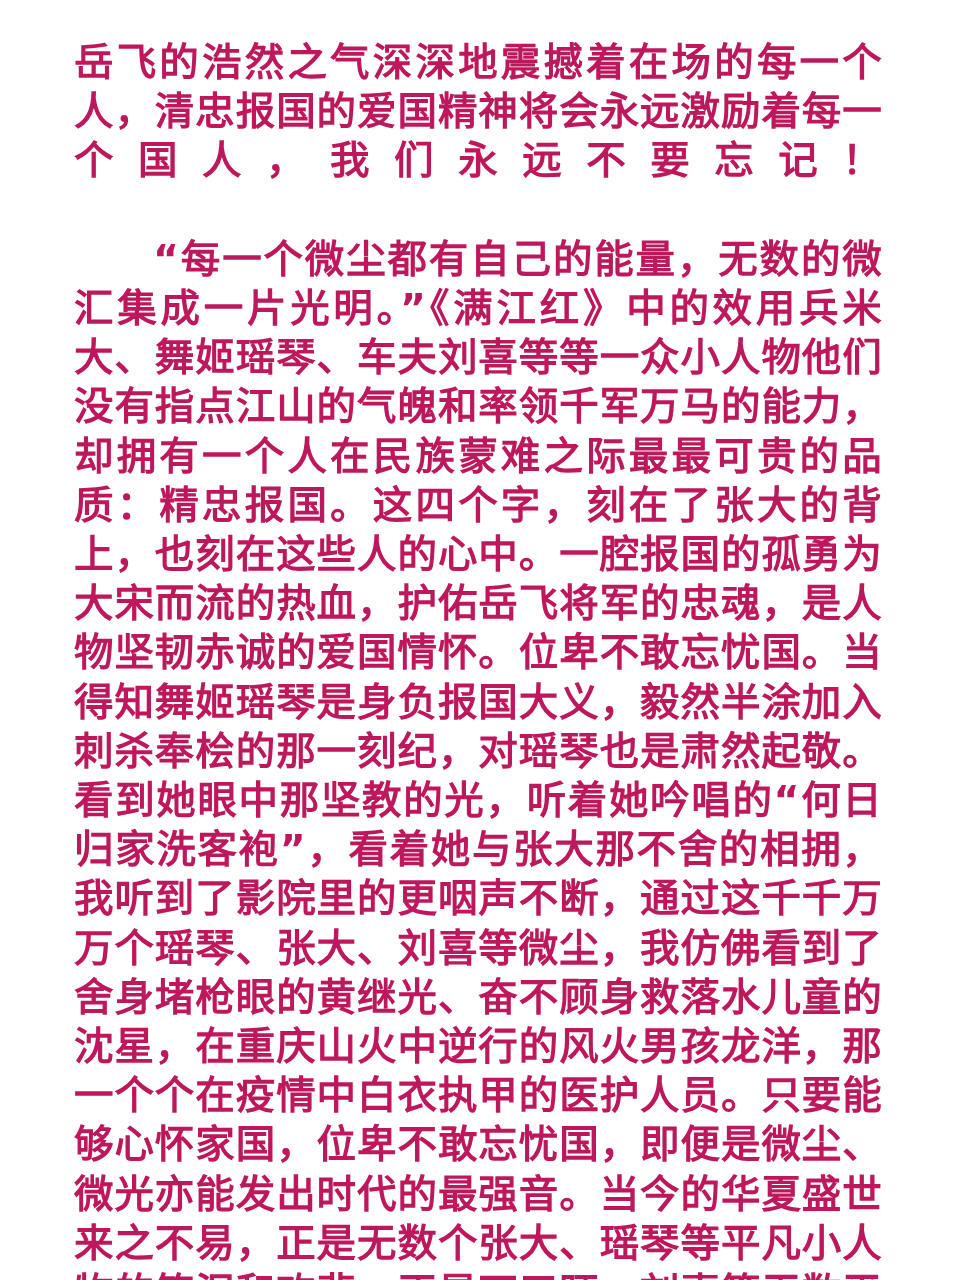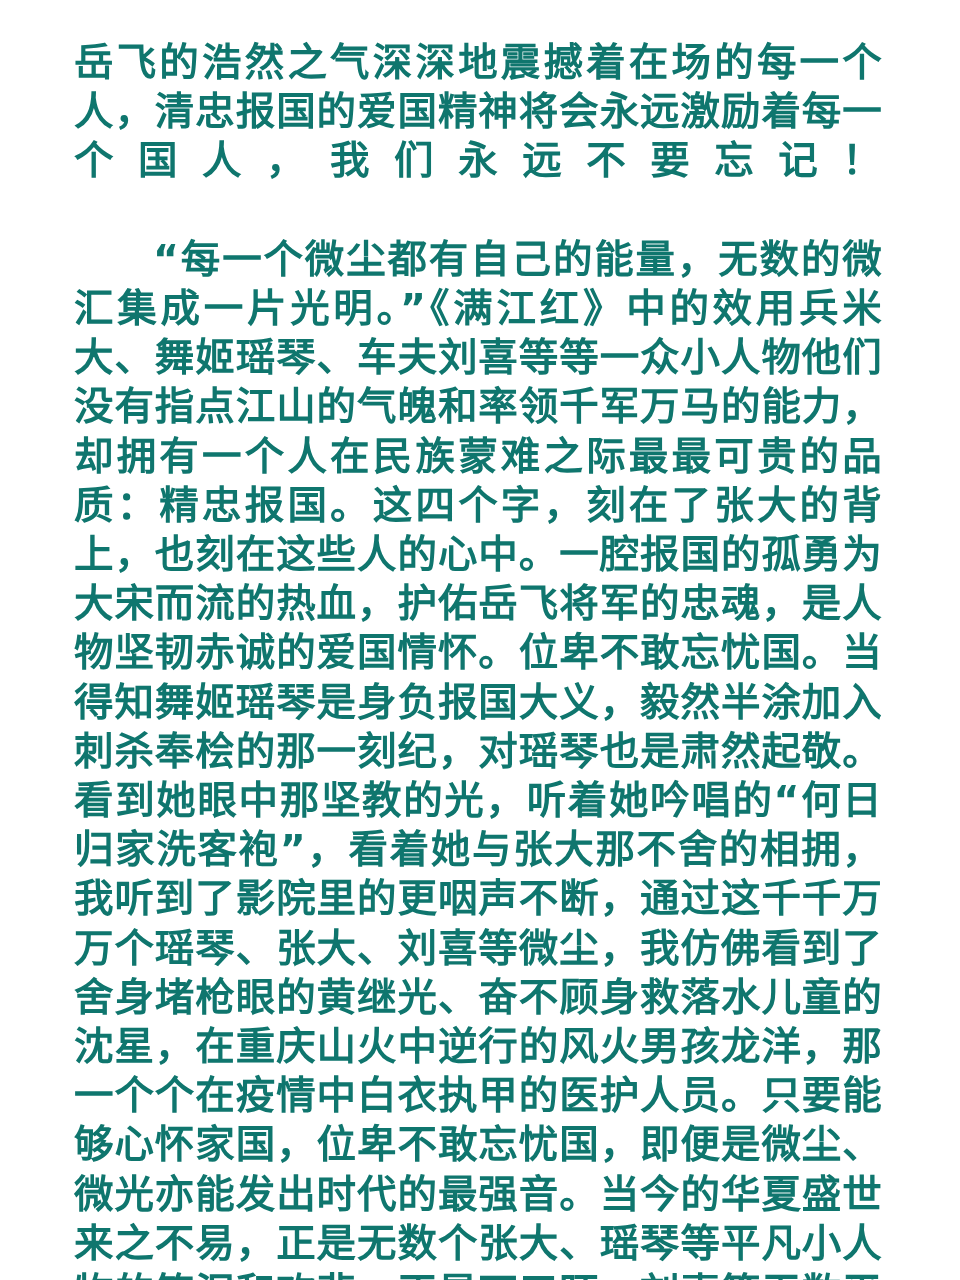--- a/index.html
+++ b/index.html
@@ -26,21 +26,21 @@
   .doc-body {
     position: absolute;
     left: 74px;
     top: 38px;
     width: 808px;
   }
 
   .para {
     margin: 0;
     padding: 0;
-    color: #0f766e;
+    color: #be185d;
     font-size: 39.5px;
     line-height: 49.2px;
     font-weight: 700;
     text-align: justify;
     text-justify: inter-character;
     letter-spacing: 0.2px;
     word-break: break-all;
     -webkit-font-smoothing: none;
   }
 

